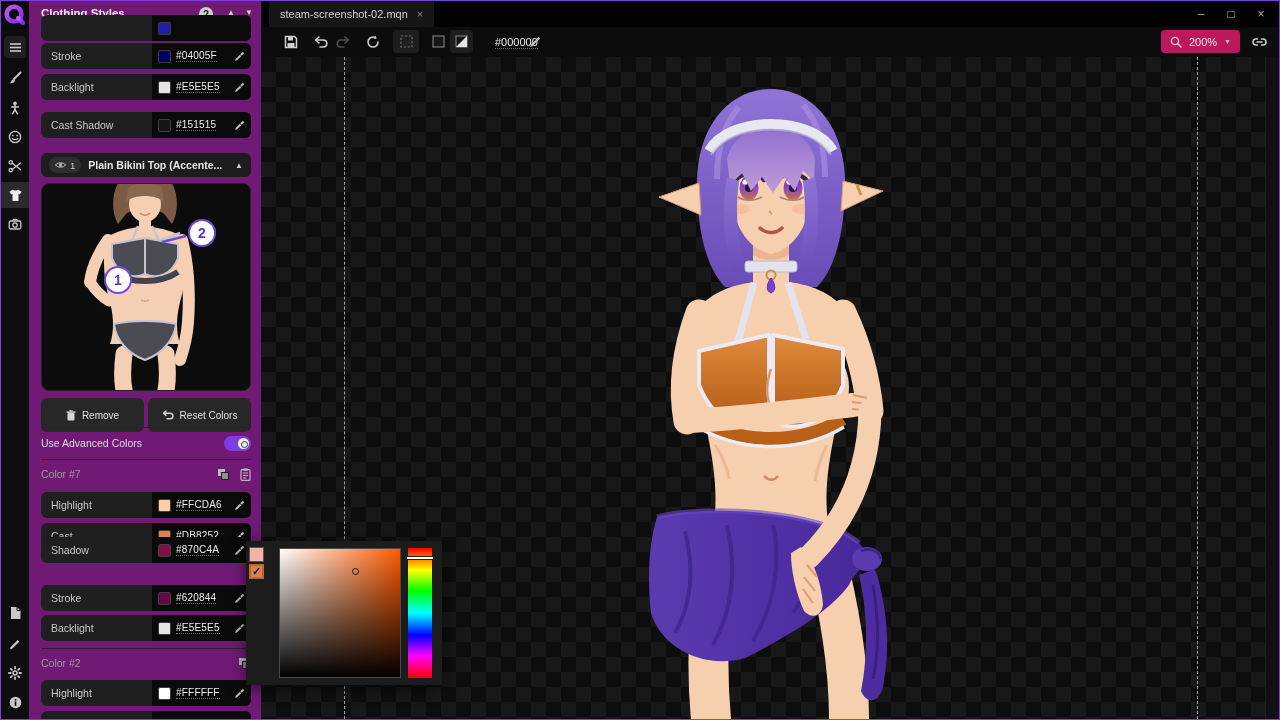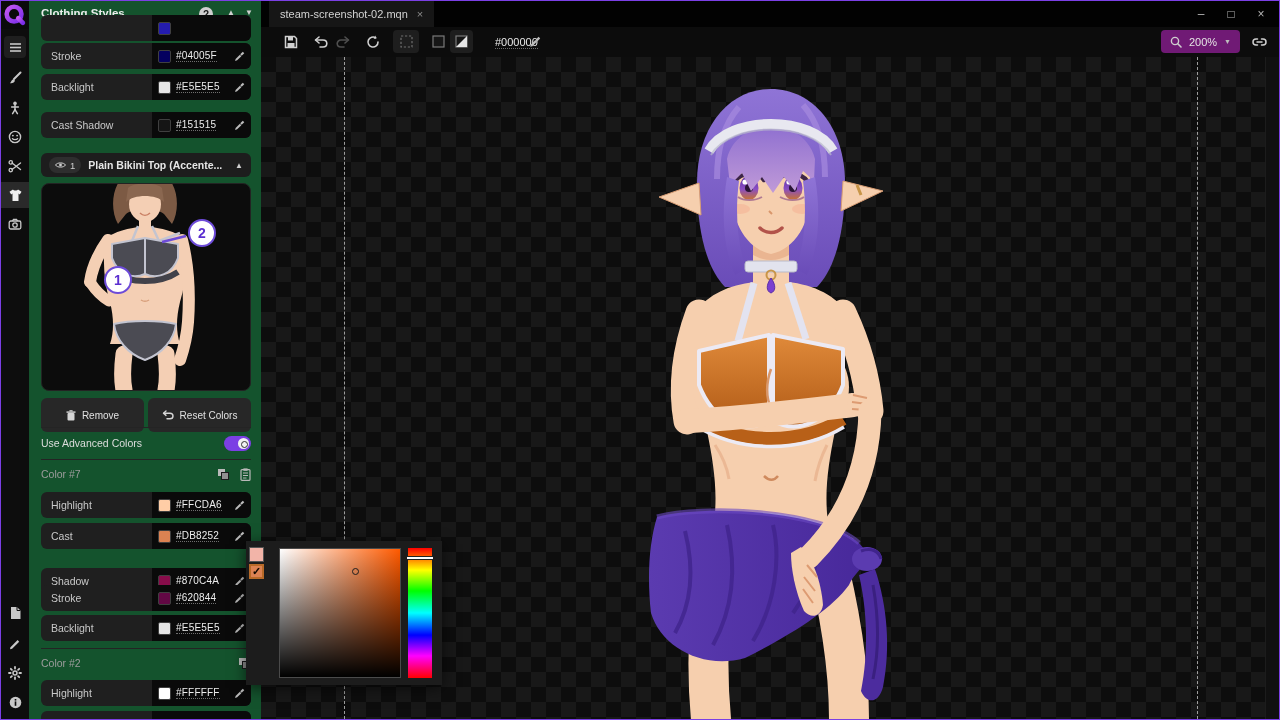--- a/index.html
+++ b/index.html
@@ -13,21 +13,21 @@
 
   
   .sidebar{position:absolute;left:0;top:28px;width:28px;height:691px;background:#0d0d0d;}
   .side-btn{position:absolute;left:3px;width:22px;height:22px;border-radius:4px;
             display:flex;align-items:center;justify-content:center;color:#c8c8c8;}
   .side-btn svg{display:block;}
   .side-btn.boxed{background:#1f1f1f;}
   .side-active{position:absolute;left:0;width:28px;height:26px;background:#2a2a2a;}
 
   
-  .panel{position:absolute;left:28px;top:0;width:232px;height:719px;background:#14532d;overflow:hidden;}
+  .panel{position:absolute;left:28px;top:0;width:232px;height:719px;background:#701a75;overflow:hidden;}
   .panel-title{position:absolute;left:12px;top:6px;font-size:11.5px;font-weight:bold;color:#ececec;}
   .panel-underline{position:absolute;left:12px;top:24px;width:64px;height:2px;background:#7b3fe4;}
   .help-badge{position:absolute;top:6px;right:48px;width:14px;height:14px;border-radius:50%;
               background:#cfcfcf;color:#141414;font-size:10px;font-weight:bold;display:flex;
               align-items:center;justify-content:center;}
   .panel-caret{position:absolute;top:7px;font-size:8px;color:#cfcfcf;}
 
   .crow{position:absolute;left:12px;width:210px;height:26px;border-radius:6px;overflow:hidden;
         display:flex;background:#1f1f1f;}
   .crow-label{flex:1;font-size:10.5px;color:#c9c9c9;line-height:26px;padding-left:10px;white-space:nowrap;}
@@ -73,21 +73,21 @@
   .win-btn{width:30px;height:26px;display:flex;align-items:center;justify-content:center;
            color:#b5b5b5;font-size:12px;}
 
   
   .toolbar{position:absolute;left:260px;top:26px;width:1019px;height:30px;background:#0c0c0c;}
   .tbtn{position:absolute;top:3px;width:23px;height:23px;border-radius:4px;display:flex;
         align-items:center;justify-content:center;}
   .tbtn.lit{background:#1e1e1e;}
   .tool-hex{position:absolute;left:218px;top:9px;font-size:11px;color:#e8e8e8;
             border-bottom:1px dotted #6e6e6e;margin-left:16px;}
-  .zoom-group{position:absolute;right:40px;top:3px;height:23px;background:#701a75;border-radius:4px;
+  .zoom-group{position:absolute;right:40px;top:3px;height:23px;background:#be185d;border-radius:4px;
               display:flex;align-items:center;gap:7px;padding:0 9px;}
   .zoom-text{font-size:11px;color:#e4e4e4;}
   .zoom-caret{font-size:7px;color:#bdbdbd;}
   .link-btn{position:absolute;right:8px;top:3px;width:25px;height:23px;display:flex;
             align-items:center;justify-content:center;}
 
   
   .canvas{position:absolute;left:260px;top:56px;width:1006px;height:662px;
           background-color:#0d0d0d;
           background-image:repeating-conic-gradient(#181818 0% 25%, #0d0d0d 0% 50%);
@@ -387,21 +387,21 @@
         <span class="hexval">#DB8252</span>
         <span class="eyedrop">
           <svg width="11" height="11" viewBox="0 0 12 12">
               <path d="M9.6 0.8 L11.2 2.4 L8.4 5.2 L6.8 3.6 Z" fill="#bdbdbd"></path>
               <path d="M6.4 4 L8 5.6 L3.4 10.2 L1.2 10.8 L1.8 8.6 Z" fill="#bdbdbd"></path>
             </svg>
         </span>
       </div>
     </div>
 
-    <div class="crow" style="top:567px">
+    <div class="crow" style="top:536px">
       <div class="crow-label">Shadow</div>
       <div class="crow-value">
         <span class="swatch" style="background-color: rgb(135, 12, 74);"></span>
         <span class="hexval">#870C4A</span>
         <span class="eyedrop">
           <svg width="11" height="11" viewBox="0 0 12 12">
               <path d="M9.6 0.8 L11.2 2.4 L8.4 5.2 L6.8 3.6 Z" fill="#bdbdbd"></path>
               <path d="M6.4 4 L8 5.6 L3.4 10.2 L1.2 10.8 L1.8 8.6 Z" fill="#bdbdbd"></path>
             </svg>
         </span>

